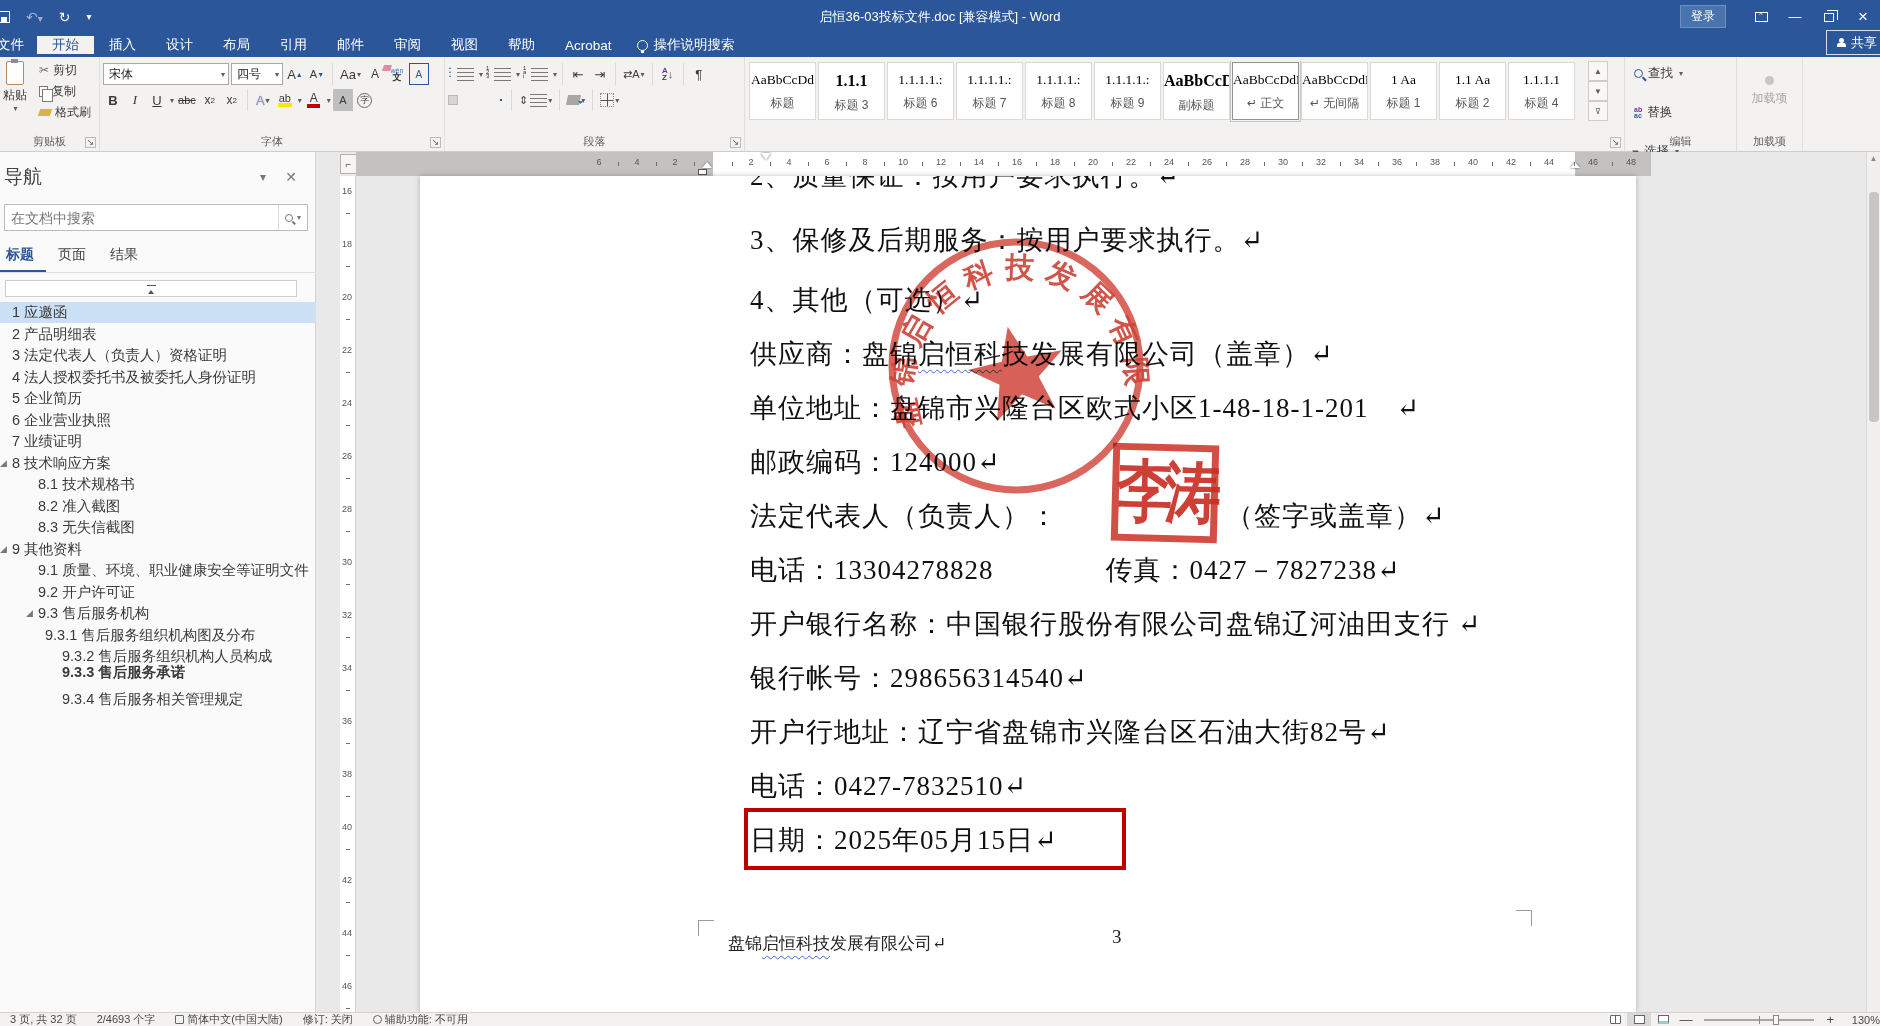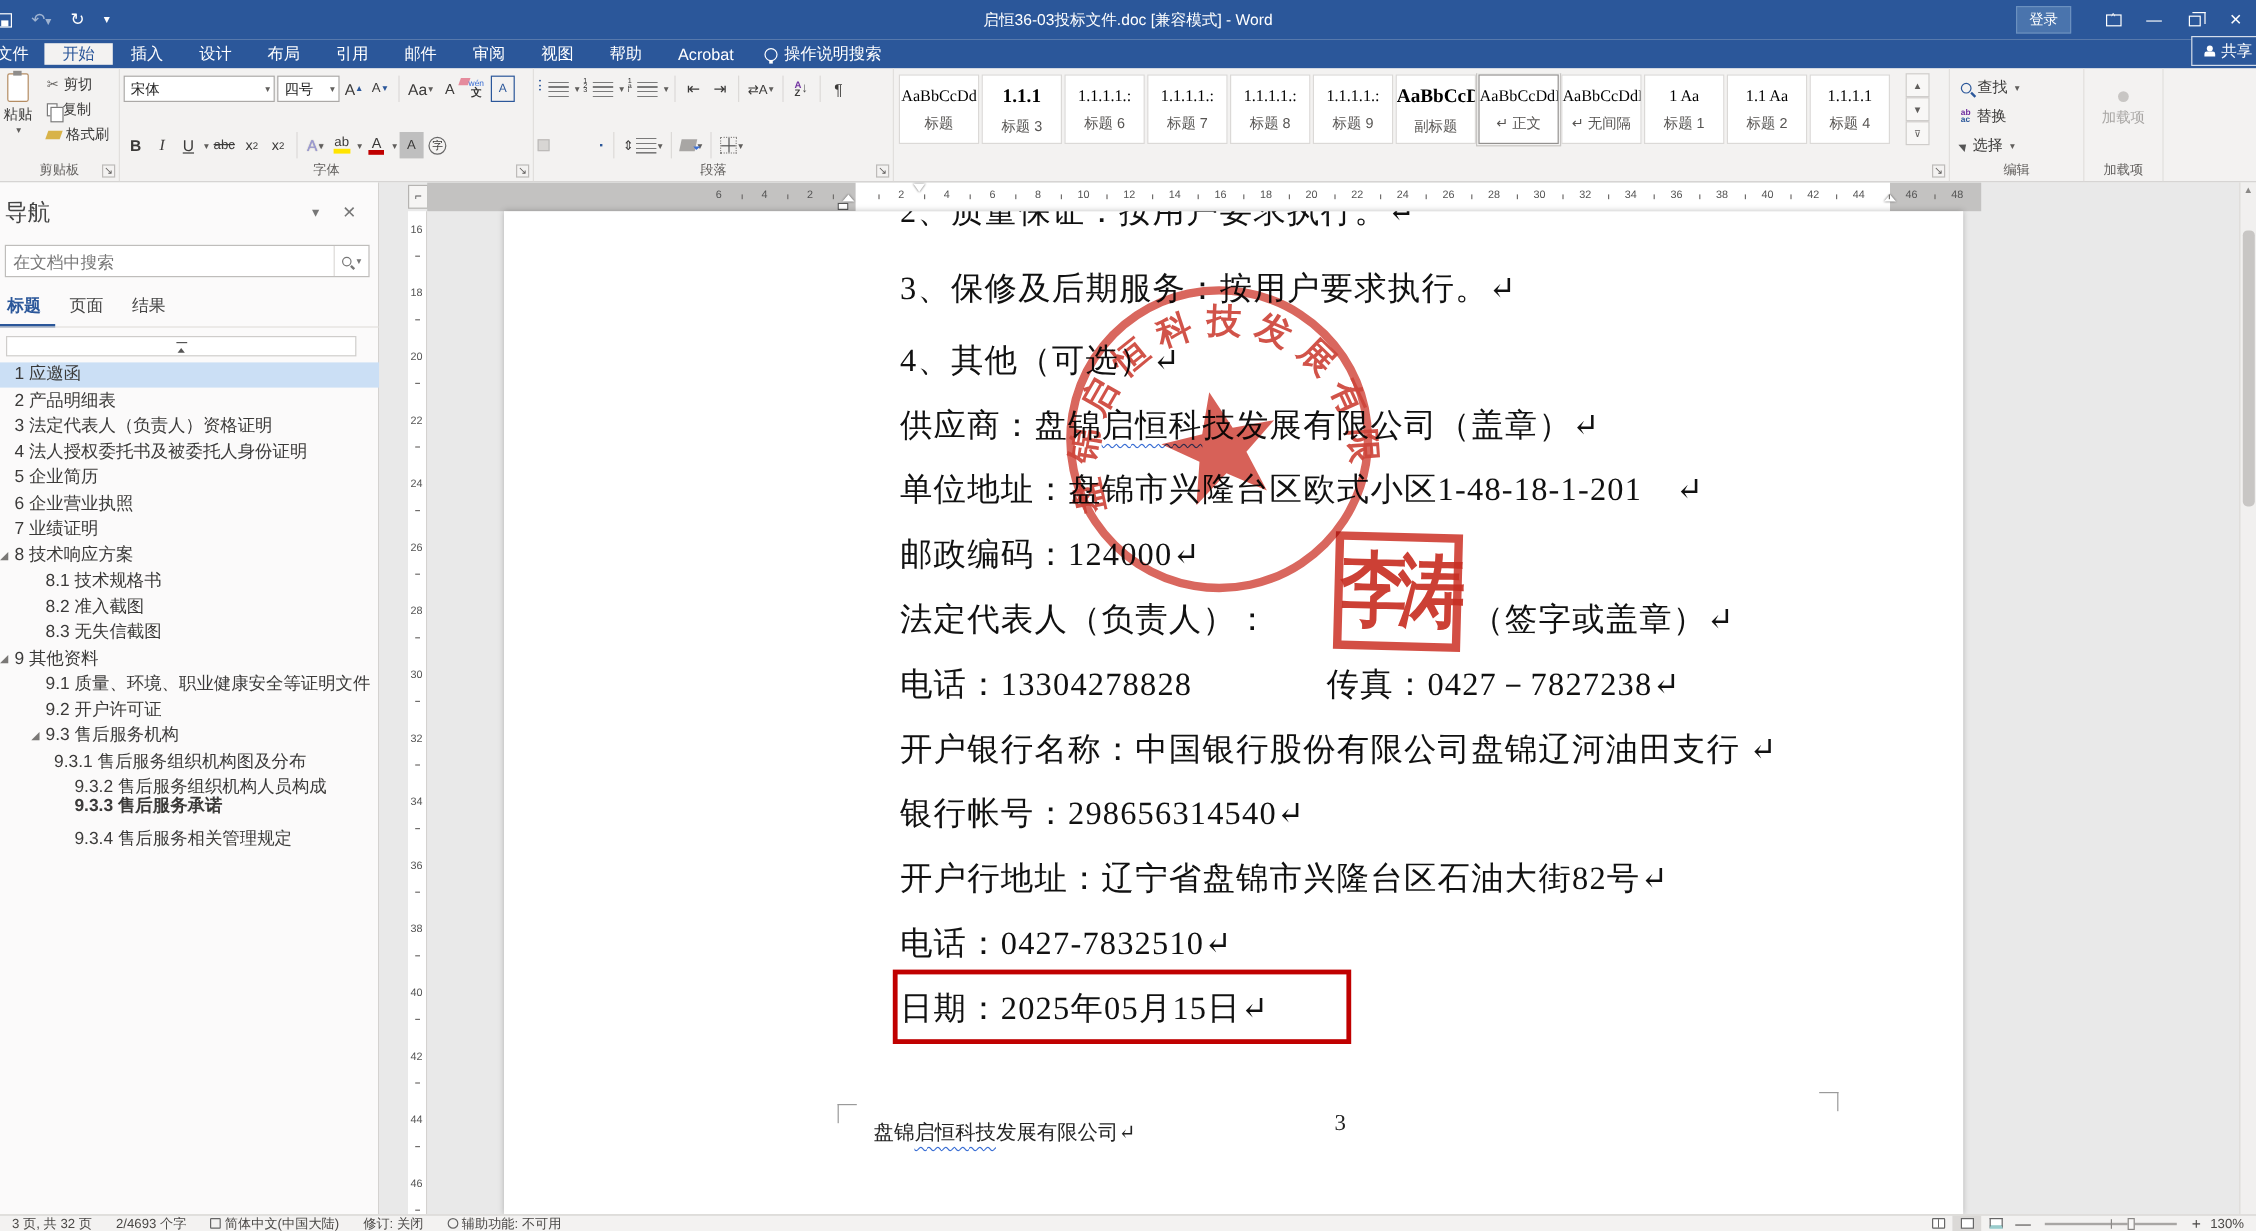--- a/index.html
+++ b/index.html
@@ -33,21 +33,21 @@
   .person{width:9px;height:9px;position:relative}
   .person::before{content:"";position:absolute;left:2px;top:0;width:5px;height:5px;border-radius:50%;background:#fff}
   .person::after{content:"";position:absolute;left:0;top:5px;width:9px;height:4px;border-radius:2px 2px 0 0;background:#fff}
 
   
   #ribbon{position:absolute;left:0;top:57px;width:1880px;height:95px;background:#f3f2f1;border-bottom:1px solid #cfcdcb;display:flex}
   .rgroup{position:relative;border-right:1px solid #e1dfdd;padding:4px 3px 20px 3px;flex:none}
   .rlabel{position:absolute;bottom:2px;left:0;right:0;text-align:center;font-size:11px;color:#605e5c}
   .launcher{position:absolute;right:3px;bottom:3px;font-size:9px;color:#605e5c;border:1px solid #bdbbb9;width:11px;height:11px;line-height:9px;text-align:center}
   .rrow{display:flex;align-items:center;height:26px;gap:2px}
-  .rrows{display:flex;flex-direction:column;gap:21px}
+  .rrows{display:flex;flex-direction:column;gap:0}
   .ib{height:22px;min-width:20px;display:inline-flex;align-items:center;justify-content:center;padding:0 2px;font-size:13px;color:#3b3a39;position:relative}
   .dd{font-size:8px;color:#605e5c;margin-left:1px}
   .combo{height:22px;background:#fff;border:1px solid #aba9a7;display:flex;align-items:center;justify-content:space-between;font-size:12px;padding:0 3px 0 5px;color:#222}
   .vsep{width:1px;height:22px;background:#dcdad8;margin:0 3px}
   
   #g-clip{width:100px}
   .paste{display:flex;flex-direction:column;align-items:center;width:40px;margin-left:-8px;font-size:12px;color:#3b3a39}
   .clipicon{width:18px;height:24px;border:1.5px solid #b48c62;background:#fff;border-radius:2px;position:relative;margin-bottom:2px}
   .clipicon::after{content:"";position:absolute;left:4px;top:-3px;width:7px;height:4px;background:#8f8d8b}
   .smallcmds{display:flex;flex-direction:column;justify-content:center;gap:3px;margin-left:4px}
@@ -174,21 +174,21 @@
   .accic{width:9px;height:9px;border:1px solid #666;border-radius:50%;display:inline-block;margin-right:3px;vertical-align:-1px}
   .viewbtn{width:24px;height:13px;display:flex;align-items:center;justify-content:center}
   .viewbtn.sel{background:#dbd9d7}
   .vic{width:11px;height:9px;border:1px solid #666;background:#fff}
   .vic.read{border-radius:1px;background:linear-gradient(90deg,#fff 45%,#666 45%,#666 55%,#fff 55%)}
   .vic.web{border-bottom:3px solid #9cc}
   .zoomtrack{width:110px;height:2px;background:#a8a6a4;position:relative;margin:0 8px}
   .zoomtrack .notch{position:absolute;left:50%;top:-3px;width:1px;height:8px;background:#8a8886}
   .zoomtrack .zthumb{position:absolute;left:62%;top:-4px;width:6px;height:10px;background:#f8f7f6;border:1px solid #8a8886}
   .zpm{font-size:13px;color:#4a4846;padding:0 4px}
-  .zlabel{width:42px;text-align:right;padding-right:10px}
+  .zlabel{width:42px;text-align:right;}
 </style>
 </head>
 <body>
 
 <div id="titlebar">
   <div class="qat">
     <span class="disk"></span>
     <span class="dim">↶<span class="mini">▾</span></span>
     <span>↻</span>
     <span class="mini">▾</span>
@@ -430,21 +430,21 @@
       </div>
     <div class="gscroll">
       <div class="gsbtn">▲</div>
       <div class="gsbtn">▼</div>
       <div class="gsbtn">⊽</div>
     </div>
     <div class="launcher">↘</div>
   </div>
 
   <div class="rgroup" id="g-edit">
-    <div class="rrows" style="gap:3px;padding-top:2px">
+    <div class="rrows" style="gap:18px;padding-top:2px">
       <div class="erow">
           <span class="mag"></span>
           <span>查找</span>
           <span class="dd">▾</span>
         </div>
       <div class="erow">
           <span class="repl">
             <span>ab</span>
             <span>ac</span>
           </span>

